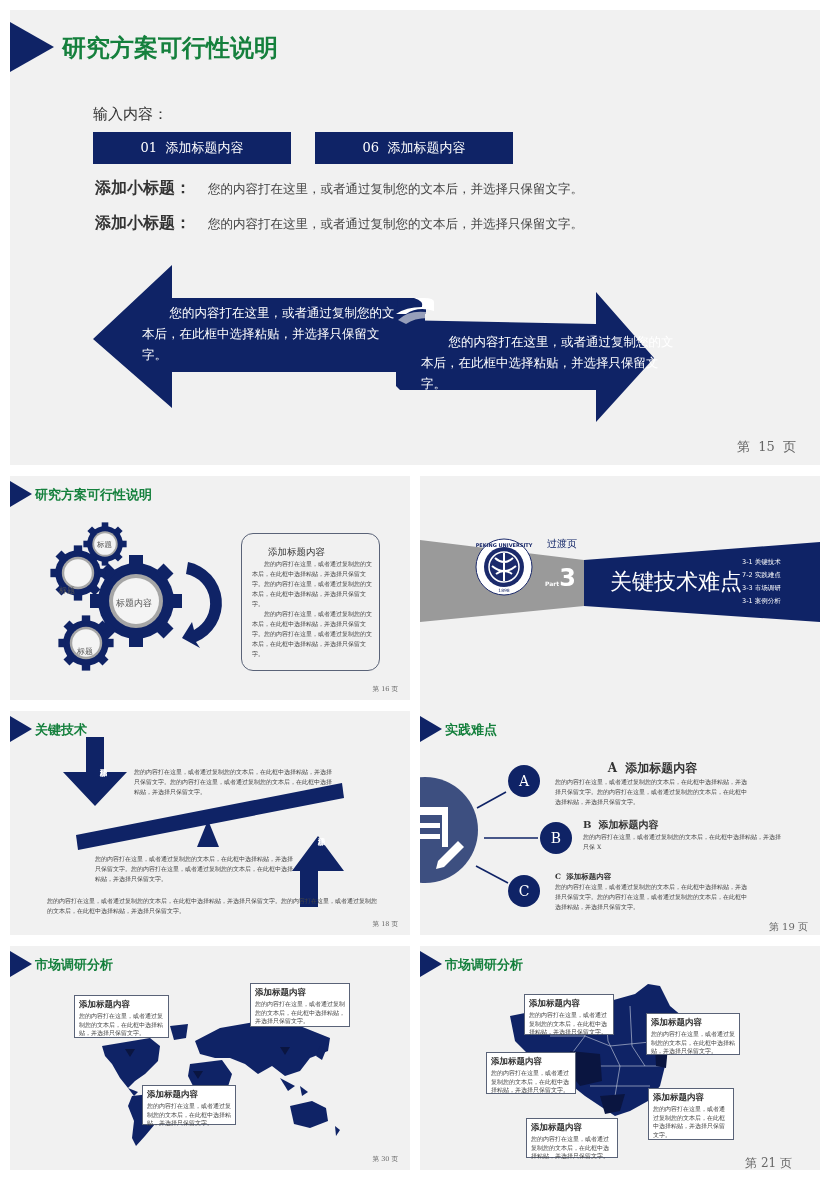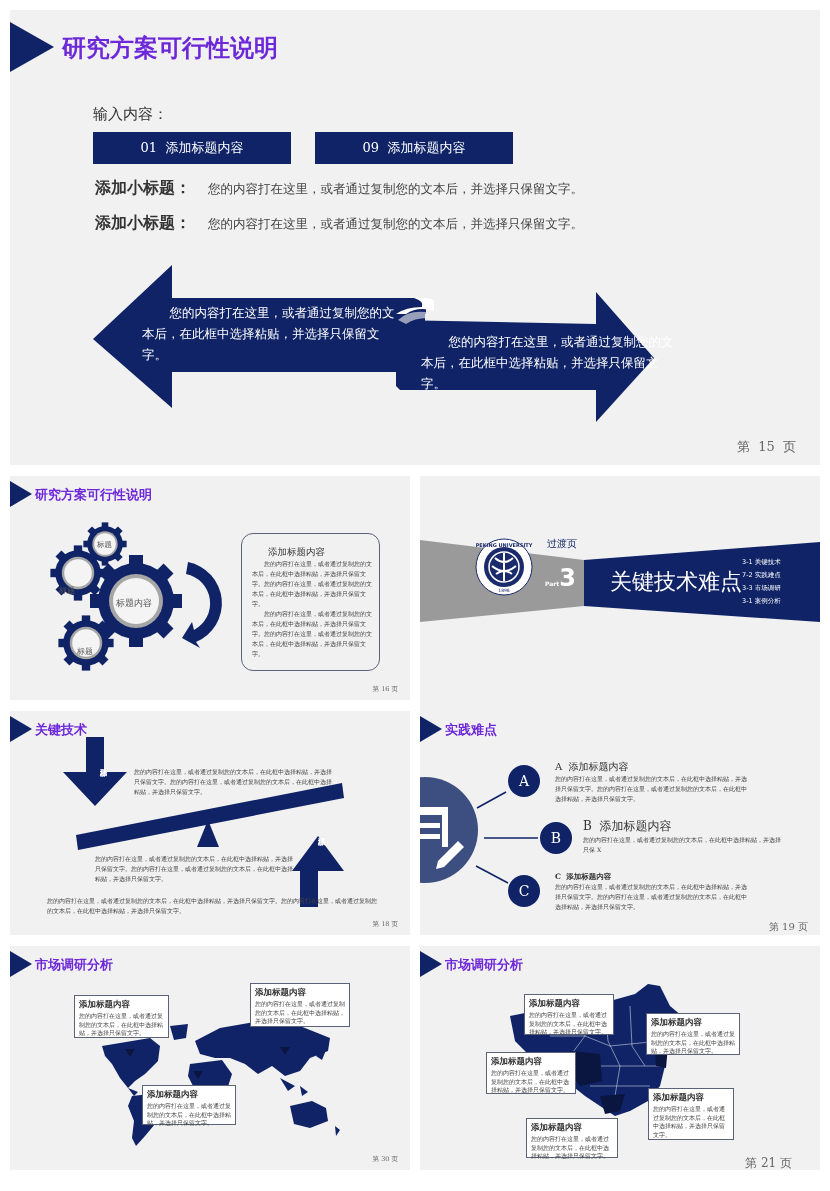--- a/index.html
+++ b/index.html
@@ -1,38 +1,38 @@
 <!DOCTYPE html>
 <html><head>
 <meta charset="utf-8">
 <style>
   html,body{margin:0;padding:0;}
   body{width:830px;height:1191px;background:#ffffff;position:relative;overflow:hidden;font-family:"DejaVu Serif","Liberation Serif",serif;}
   .slide{position:absolute;background:#f1f1f1;overflow:hidden;}
   .tri{position:absolute;width:0;height:0;border-style:solid;border-color:transparent transparent transparent #0f2366;}
-  .title{position:absolute;color:#6d28d9;font-weight:bold;white-space:nowrap;}
+  .title{position:absolute;color:#15803d;font-weight:bold;white-space:nowrap;}
   .pgnum{position:absolute;color:#666;white-space:nowrap;}
   .box{position:absolute;background:#fff;border:1.5px solid #5a6378;box-sizing:border-box;}
   .box h4{margin:0;font-size:8.5px;color:#333;font-weight:bold;}
   .box p{margin:1px 0 0 0;font-size:6px;line-height:8.5px;color:#444;}
 </style>
 </head>
 <body>
 
 <div class="slide" style="left:10px;top:10px;width:810px;height:455px;">
   <div class="tri" style="left:0;top:12px;border-width:25px 0 25px 44px;"></div>
   <div class="title" style="left:52px;top:22px;font-size:24px;">研究方案可行性说明</div>
 
   <div style="position:absolute;left:83px;top:95px;font-size:15px;color:#333;">输入内容：</div>
 
   <div style="position:absolute;left:83px;top:122px;width:198px;height:32px;background:#0f2366;color:#fff;font-size:13px;display:flex;align-items:center;justify-content:center;">
     <span style="white-space:pre;">01  添加标题内容</span>
   </div>
   <div style="position:absolute;left:305px;top:122px;width:198px;height:32px;background:#0f2366;color:#fff;font-size:13px;display:flex;align-items:center;justify-content:center;">
-    <span style="white-space:pre;">09  添加标题内容</span>
+    <span style="white-space:pre;">06  添加标题内容</span>
   </div>
 
   <div style="position:absolute;left:85px;top:168px;white-space:nowrap;">
     <span style="font-size:16px;font-weight:bold;color:#333;">添加小标题：</span>
     <span style="font-size:12.5px;color:#444;margin-left:12px;">您的内容打在这里，或者通过复制您的文本后，并选择只保留文字。</span>
   </div>
   <div style="position:absolute;left:85px;top:203px;white-space:nowrap;">
     <span style="font-size:16px;font-weight:bold;color:#333;">添加小标题：</span>
     <span style="font-size:12.5px;color:#444;margin-left:12px;">您的内容打在这里，或者通过复制您的文本后，并选择只保留文字。</span>
   </div>
@@ -162,25 +162,25 @@
       <span>A</span>
     </div>
   <div style="position:absolute;left:120px;top:111px;width:32px;height:32px;border-radius:50%;background:#0f2366;color:#fff;font-size:14px;display:flex;align-items:center;justify-content:center;">
       <span>B</span>
     </div>
   <div style="position:absolute;left:88px;top:164px;width:32px;height:32px;border-radius:50%;background:#0f2366;color:#fff;font-size:14px;display:flex;align-items:center;justify-content:center;">
       <span>C</span>
     </div>
 
   <div style="position:absolute;left:135px;top:49px;width:195px;">
-    <div style="font-size:10px;color:#333;font-weight:normal;white-space:pre;">A  添加标题内容</div>
+    <div style="font-size:12px;color:#333;font-weight:bold;white-space:pre;text-align:center;">A  添加标题内容</div>
     <div style="font-size:6px;line-height:10px;color:#444;">您的内容打在这里，或者通过复制您的文本后，在此框中选择粘贴，并选择只保留文字。您的内容打在这里，或者通过复制您的文本后，在此框中选择粘贴，并选择只保留文字。</div>
   </div>
   <div style="position:absolute;left:163px;top:107px;width:200px;">
-    <div style="font-size:12px;color:#333;font-weight:normal;white-space:pre;">B  添加标题内容</div>
+    <div style="font-size:10px;color:#333;font-weight:bold;white-space:pre;">B  添加标题内容</div>
     <div style="font-size:6px;line-height:10px;color:#444;">您的内容打在这里，或者通过复制您的文本后，在此框中选择粘贴，并选择只保 X</div>
   </div>
   <div style="position:absolute;left:135px;top:161px;width:195px;">
     <div style="font-size:7.5px;color:#333;font-weight:bold;white-space:pre;">C  添加标题内容</div>
     <div style="font-size:6px;line-height:10px;color:#444;">您的内容打在这里，或者通过复制您的文本后，在此框中选择粘贴，并选择只保留文字。您的内容打在这里，或者通过复制您的文本后，在此框中选择粘贴，并选择只保留文字。</div>
   </div>
 
   <div class="pgnum" style="right:12px;top:209px;font-size:10px;">第 19 页</div>
 </div>
 

